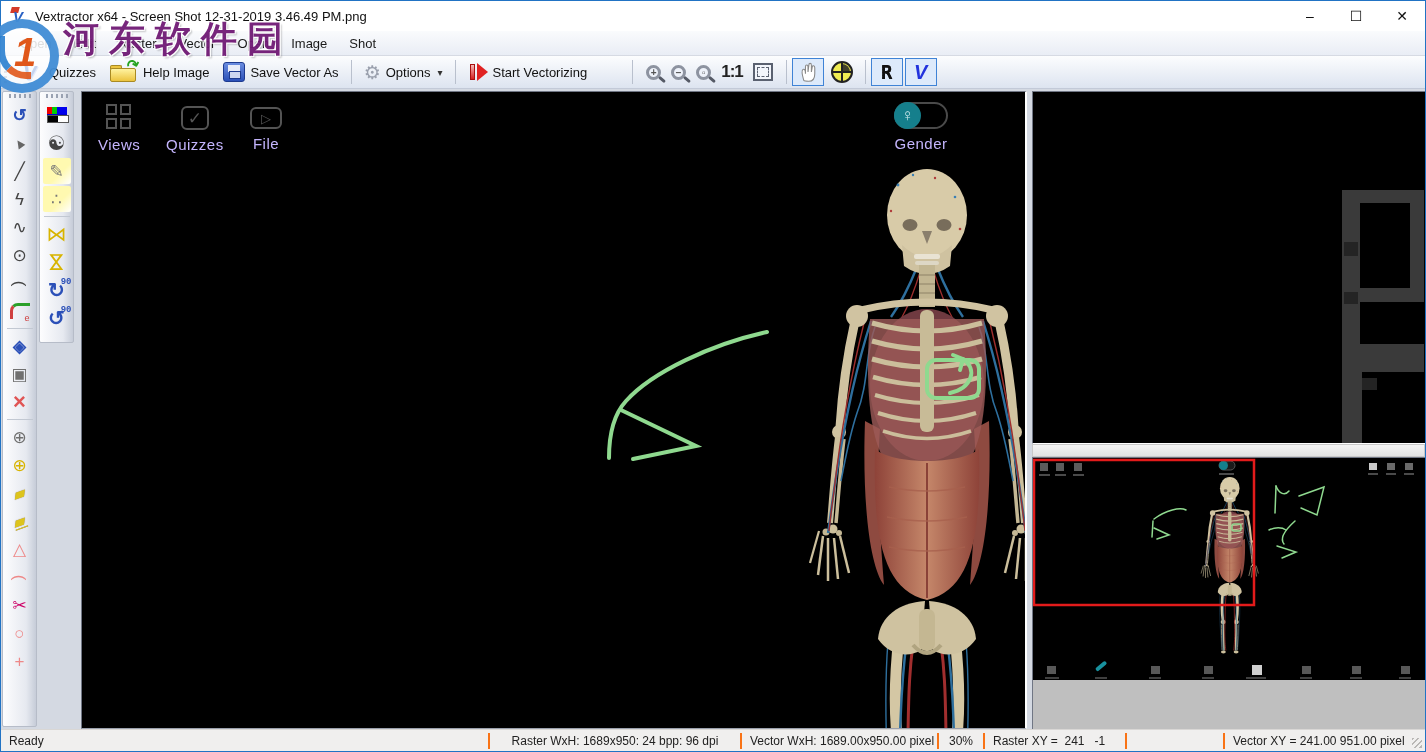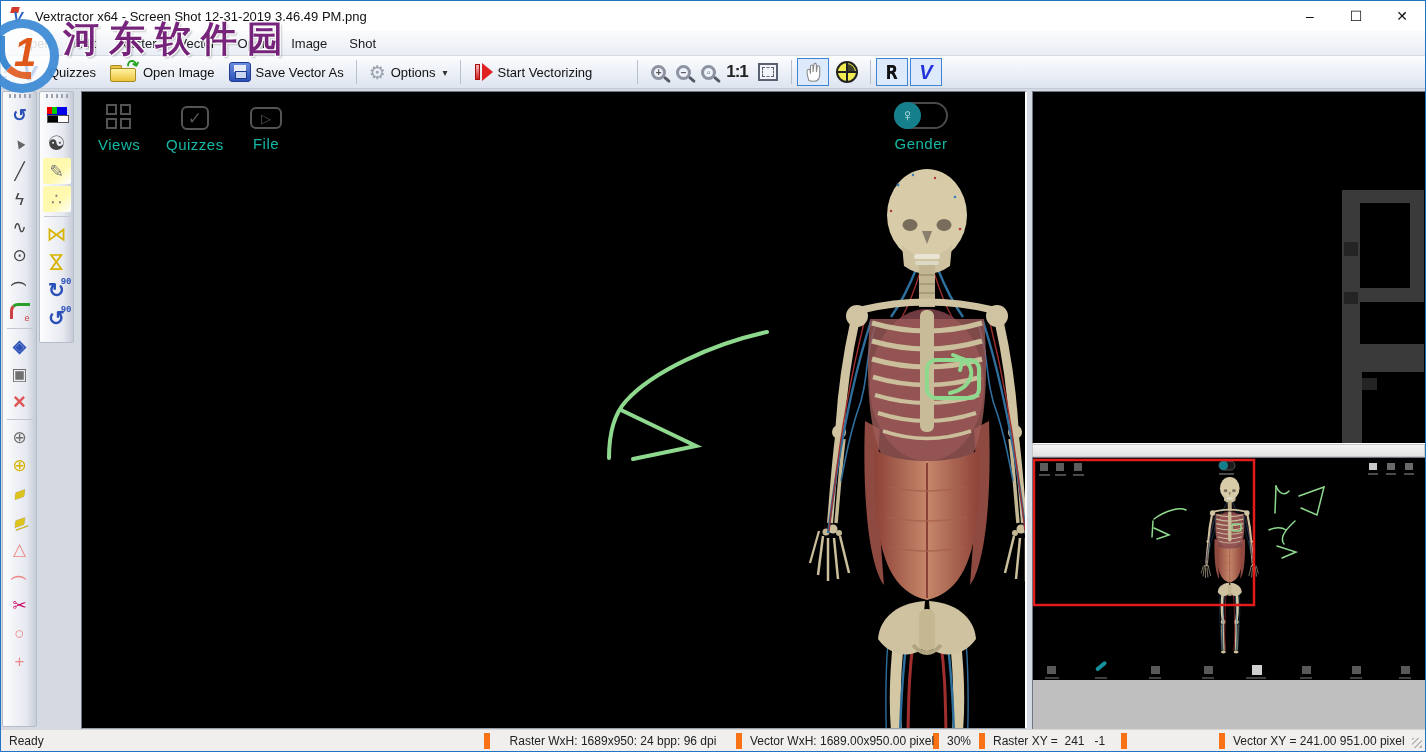--- a/index.html
+++ b/index.html
@@ -81,36 +81,36 @@
   .ic-colors { width:20px; height:16px; background:linear-gradient(#fff 0 0); position:relative; }
   .ic-colors::before { content:""; position:absolute; left:0; top:0; width:100%; height:7px; background:linear-gradient(90deg,#e00 0 25%,#0c0 25% 50%,#00e 50% 75%,#00e 75%); border-bottom:2px solid #00c; }
   .ic-colors::after { content:""; position:absolute; left:0; bottom:0; width:100%; height:6px; background:linear-gradient(90deg,#000 0 50%,#fff 50%); border:1px solid #555; }
   .ic-trace { width:20px; height:16px; border-radius:8px 0 0 0; border-top:3px solid #2aa02a; border-left:3px solid #d04040; position:relative; }
   .ic-trace::after { content:"e"; position:absolute; right:0px; bottom:-4px; color:#d04040; font-size:9px; }
   .lbl90 { position:absolute; right:-1px; top:0px; font-size:9px; font-weight:bold; color:#2b50b8;font-family:Liberation Mono, monospace; }
 
   
   .canvas { position:absolute; left:80px; top:2px; width:946px; height:638px; background:#000; border-top:1px solid #707684; border-left:1px solid #707684; border-right:2px solid #fff; border-bottom:1px solid #9aa0ac; overflow:hidden; }
   .cv-item { position:absolute; display:flex; flex-direction:column; align-items:center; gap:6px; color:#585858; }
-  .cv-label { font-size:15px; color:#14b8a6; letter-spacing:.5px; }
+  .cv-label { font-size:15px; color:#c4b5fd; letter-spacing:.5px; }
   .ic-views { width:26px; height:26px; display:grid; grid-template-columns:11px 11px; grid-template-rows:11px 11px; gap:3px; }
   .ic-views span { border:2px solid #545454; }
   .ic-quiz { width:28px; height:24px; border:2px solid #545454; border-radius:6px; display:flex; align-items:center; justify-content:center; font-size:17px; color:#545454; }
   .ic-media { width:32px; height:22px; border:2px solid #545454; border-radius:6px; display:flex; align-items:center; justify-content:center; font-size:13px; color:#545454; }
   .gender-pill { position:relative; width:54px; height:27px; border:2px solid #4a4a4a; border-radius:14px; }
   .gender-knob { position:absolute; left:-2px; top:-2px; width:27px; height:27px; border-radius:50%; background:#157f8c; color:#cfe8ec; display:flex; align-items:center; justify-content:center; font-size:17px; font-weight:bold; }
 
   
   .panel-top { position:absolute; left:1031px; top:2px; width:393px; height:353px; background:#000; border-top:1px solid #707684; border-left:1px solid #707684; border-bottom:1px solid #fff; }
   .hstrip { position:absolute; left:1031px; top:355px; width:393px; height:13px; background:linear-gradient(#f4f4f4,#e2e2e2); border:1px solid #c8c8c8; }
   .panel-bottom { position:absolute; left:1031px; top:368px; width:393px; height:272px; background:#bfbfbf; border-top:1px solid #707684; border-left:1px solid #707684; }
 
   
   .statusbar { position:absolute; left:0; top:728px; width:100%; height:22px; background:#f0efee; border-top:1px solid #d9d7d5; display:flex; align-items:center; font-size:12px; color:#222; }
-  .st { padding:0 8px; height:16px; line-height:16px; border-right:6px solid #f97316; white-space:pre; }
+  .st { padding:0 8px; height:16px; line-height:16px; border-right:2px solid #f97316; white-space:pre; }
   .grip-sz { position:absolute; right:3px; bottom:3px; width:10px; height:10px;
      background:repeating-linear-gradient(135deg,#b9b7b5 0 1.5px, transparent 1.5px 4px); }
   svg { display:block; }
 </style>
 </head>
 <body>
 
 <svg width="0" height="0" style="position:absolute" aria-hidden="true">
 <defs>
   <linearGradient id="absG" x1="0" y1="0" x2="1" y2="0">
@@ -235,21 +235,21 @@
           <span class="vv">V</span>
         </span>
       <span>Quizzes</span>
     </div>
     <div class="tb-btn">
       <span class="ic-folder">
           <span class="tab"></span>
           <span class="body"></span>
           <span class="arr">↷</span>
         </span>
-      <span>Open Image</span>
+      <span>Help Image</span>
     </div>
     <div class="tb-btn">
       <span class="ic-save"></span>
       <span>Save Vector As</span>
     </div>
     <div class="tb-sep"></div>
     <div class="tb-btn">
       <span class="ic-gear">⚙</span>
       <span>Options</span>
       <span class="dd-arrow">▾</span>

